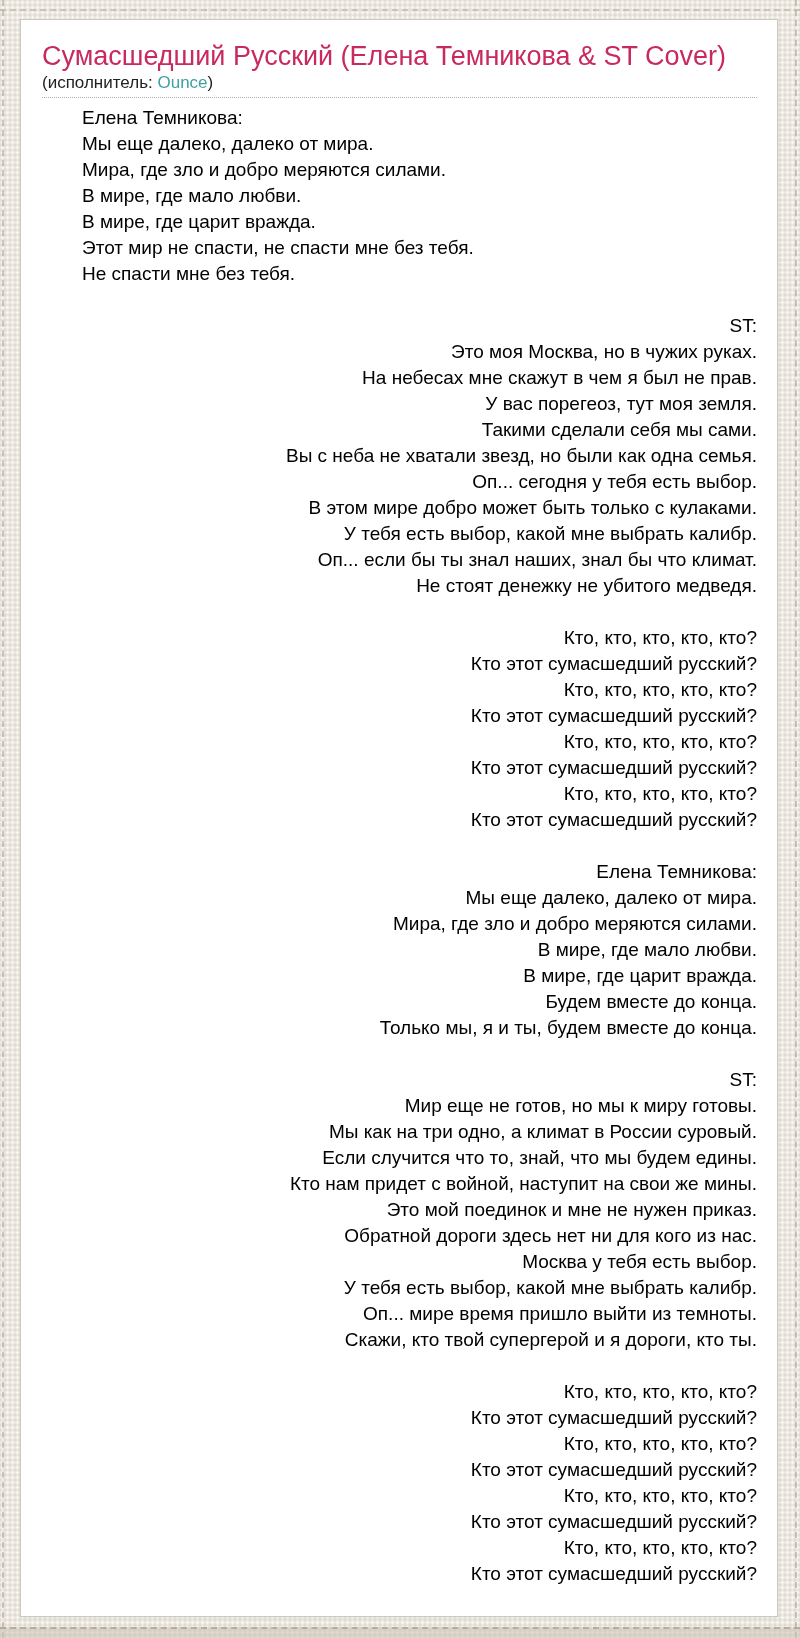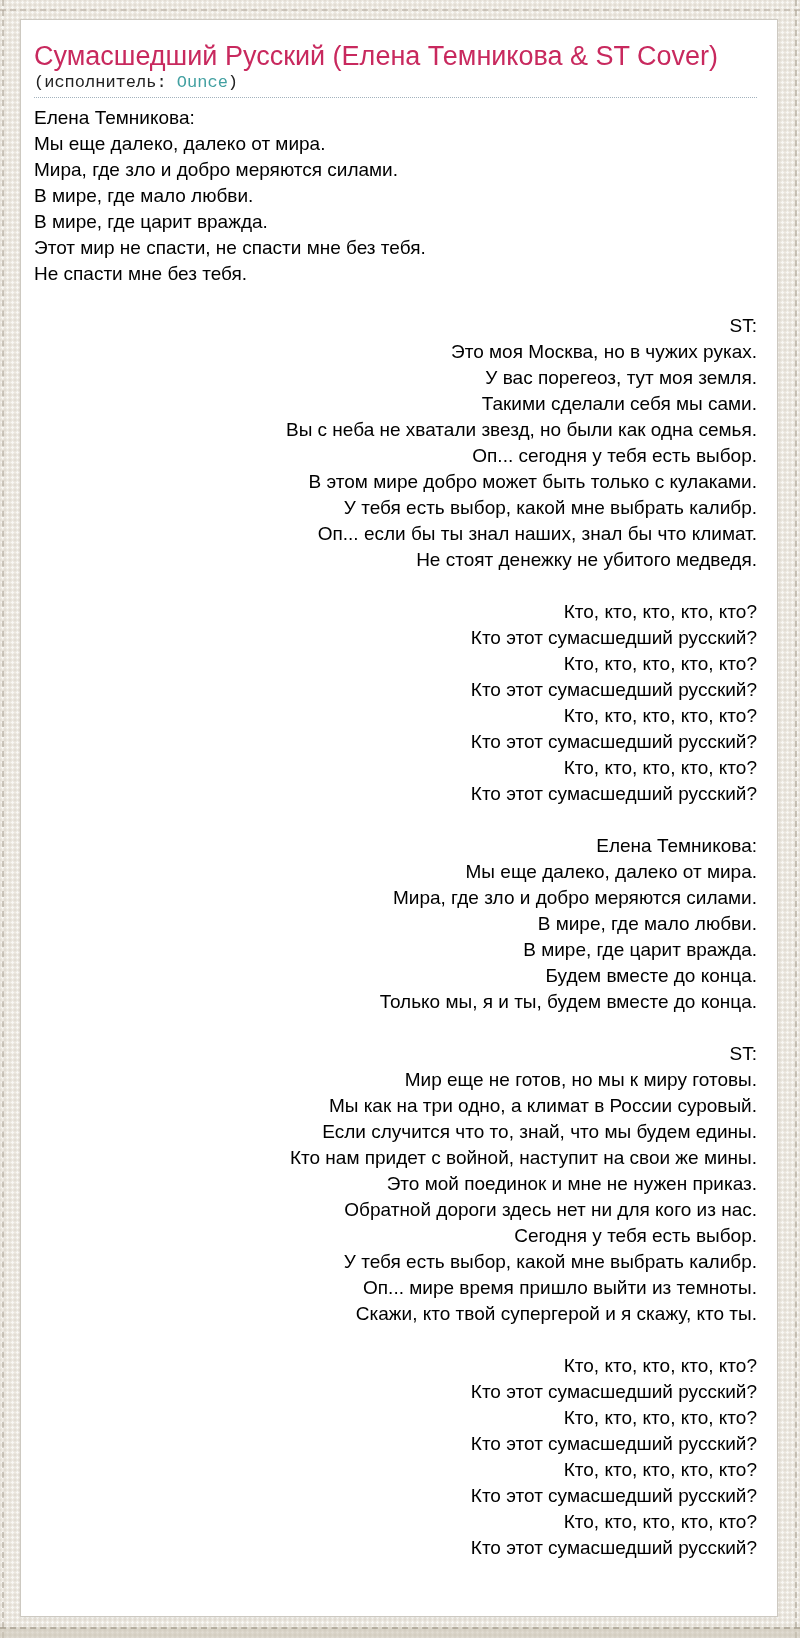--- a/index.html
+++ b/index.html
@@ -39,51 +39,51 @@
     position:absolute;left:0;right:0;bottom:0;height:11px;
     background:rgba(203,195,180,.55);
     border-top:2px dashed rgba(150,140,124,.55);
   }
   .card{
     position:absolute;left:20px;top:19px;
     width:758px;height:1598px;
     background:var(--card-bg);
     border:1px solid var(--card-border);
     box-shadow:0 1px 3px rgba(0,0,0,.07);
-    padding:22px 20px 0 13px;
+    padding:22px 20px 0 21px;
   }
   h1.song-title{
     font-size:27px;
     font-weight:normal;
     line-height:28px;
     color:var(--title);
     margin:0 0 3px 0;
     letter-spacing:0;
   }
   .subtitle{
     font-size:17px;
     line-height:20px;
     color:var(--subtitle-text);
-    font-family:Liberation Mono, monospace;
   }
   .subtitle a.performer{
     color:var(--performer-link);
     text-decoration:none;
     cursor:pointer;
   }
   .separator{
     margin-top:4px;
     margin-bottom:7px;
     height:0;
     border-bottom:1px dotted var(--separator);
   }
   .lyrics{
     font-size:19px;
     line-height:26px;
     color:var(--lyrics-text);
+    margin-left:40px;
   }
   .stanza + .stanza{margin-top:26px;text-align:right;}
 </style>
 </head>
 <body>
 
 <div class="stitch stitch-left"></div>
 <div class="stitch stitch-right"></div>
 <div class="seam-top"></div>
 
@@ -97,20 +97,21 @@
         <div class="line">Мы еще далеко, далеко от мира.</div>
         <div class="line">Мира, где зло и добро меряются силами.</div>
         <div class="line">В мире, где мало любви.</div>
         <div class="line">В мире, где царит вражда.</div>
         <div class="line">Этот мир не спасти, не спасти мне без тебя.</div>
         <div class="line">Не спасти мне без тебя.</div>
       </div>
       <div class="stanza">
         <div class="line">ST:</div>
         <div class="line">Это моя Москва, но в чужих руках.</div>
+        <div class="line">На небесах мне скажут в чем я был не прав.</div>
         <div class="line">У вас порегеоз, тут моя земля.</div>
         <div class="line">Такими сделали себя мы сами.</div>
         <div class="line">Вы с неба не хватали звезд, но были как одна семья.</div>
         <div class="line">Оп... сегодня у тебя есть выбор.</div>
         <div class="line">В этом мире добро может быть только с кулаками.</div>
         <div class="line">У тебя есть выбор, какой мне выбрать калибр.</div>
         <div class="line">Оп... если бы ты знал наших, знал бы что климат.</div>
         <div class="line">Не стоят денежку не убитого медведя.</div>
       </div>
       <div class="stanza">
@@ -133,24 +134,24 @@
         <div class="line">Только мы, я и ты, будем вместе до конца.</div>
       </div>
       <div class="stanza">
         <div class="line">ST:</div>
         <div class="line">Мир еще не готов, но мы к миру готовы.</div>
         <div class="line">Мы как на три одно, а климат в России суровый.</div>
         <div class="line">Если случится что то, знай, что мы будем едины.</div>
         <div class="line">Кто нам придет с войной, наступит на свои же мины.</div>
         <div class="line">Это мой поединок и мне не нужен приказ.</div>
         <div class="line">Обратной дороги здесь нет ни для кого из нас.</div>
-        <div class="line">Сегодня у тебя есть выбор.</div>
+        <div class="line">Москва у тебя есть выбор.</div>
         <div class="line">У тебя есть выбор, какой мне выбрать калибр.</div>
         <div class="line">Оп... мире время пришло выйти из темноты.</div>
-        <div class="line">Скажи, кто твой супергерой и я скажу, кто ты.</div>
+        <div class="line">Скажи, кто твой супергерой и я дороги, кто ты.</div>
       </div>
       <div class="stanza">
         <div class="line">Кто, кто, кто, кто, кто?</div>
         <div class="line">Кто этот сумасшедший русский?</div>
         <div class="line">Кто, кто, кто, кто, кто?</div>
         <div class="line">Кто этот сумасшедший русский?</div>
         <div class="line">Кто, кто, кто, кто, кто?</div>
         <div class="line">Кто этот сумасшедший русский?</div>
         <div class="line">Кто, кто, кто, кто, кто?</div>
         <div class="line">Кто этот сумасшедший русский?</div>

